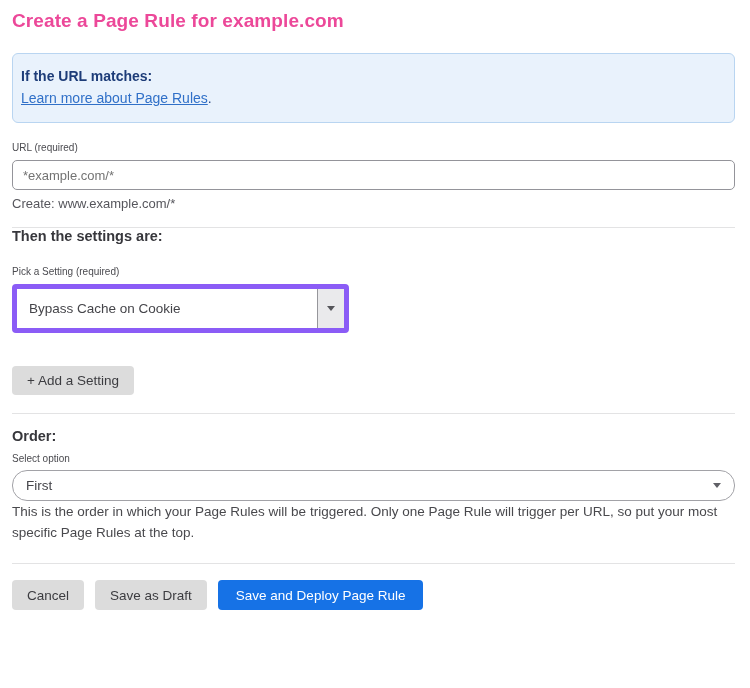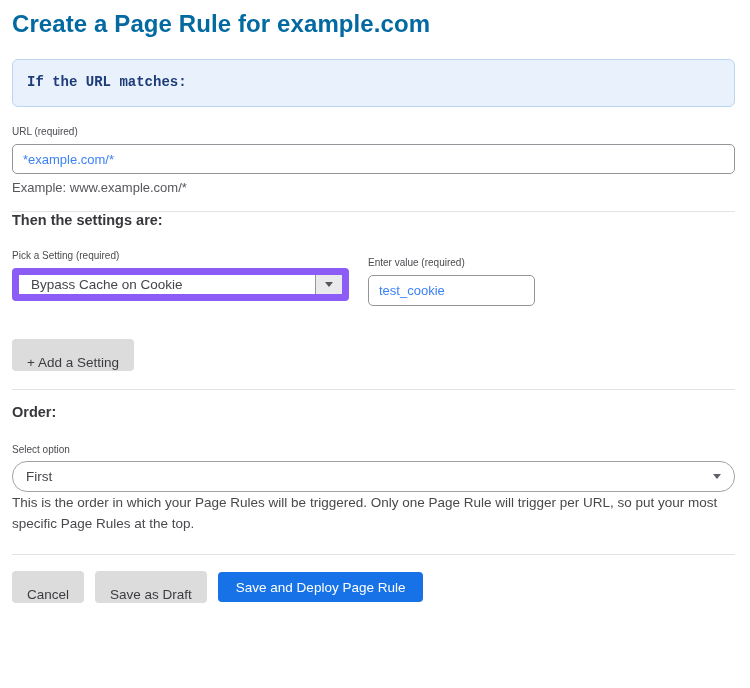--- a/index.html
+++ b/index.html
@@ -5,61 +5,61 @@
   * { box-sizing: border-box; margin: 0; padding: 0; }
   html, body { background: #ffffff; }
   body {
     width: 750px; height: 688px; overflow: hidden;
     font-family: "Liberation Sans", sans-serif;
     color: #37373c;
   }
   .page { padding: 10px 15px 0 12px; }
 
   .page-title {
-    font-size: 24px; font-weight: 700; color: #0369a1;
+    font-size: 19px; font-weight: 700; color: #ec4899;
     letter-spacing: 0.1px; margin-bottom: 21px;
   }
 
   .info-box {
     background: #e9f2fc;
     border: 1px solid #b9d5f1;
     border-radius: 6px;
-    padding: 11px 16px 13px 14px;
-    font-size: 14px; line-height: 22px; color: #2d4a85; font-family: Liberation Mono, monospace;
+    padding: 11px 16px 13px 8px;
+    font-size: 14px; line-height: 22px; color: #2d4a85;
   }
   .info-box .info-heading { font-weight: 700; color: #1d3c78; }
   .info-box a.learn-link { color: #3070c8; text-decoration: underline; cursor: pointer; }
   .info-box .link-suffix { color: #2d4a85; }
 
   .field-label {
     display: block; font-size: 10px; color: #4b4b50; margin-bottom: 7px;
   }
   .url-block { margin-top: 19px; }
   .text-input {
     display: block; width: 100%; height: 30px;
     border: 1px solid #94949a; border-radius: 5px;
-    padding: 0 10px; font-size: 13px; color: #3b82f6;
+    padding: 0 10px; font-size: 13px; color: #737373;
     font-family: "Liberation Sans", sans-serif;
     background: #fff; outline: none;
   }
   .hint { font-size: 13px; color: #56565c; margin-top: 6px; }
 
   .divider { border: none; border-top: 1px solid #e3e3e4; margin-top: 16px; }
 
   .section-heading {
     font-size: 14.5px; font-weight: 700; color: #37373c; 
   }
 
   .settings-row { display: flex; margin-top: 22px; }
   .setting-col { width: 337px; }
   .value-col { width: 167px; margin-left: 19px; margin-top: 7px; }
 
   .custom-select {
-    display: flex; align-items: stretch; height: 33px;
-    border: 7px solid #8b5cf6; border-radius: 4px;
+    display: flex; align-items: stretch; height: 49px;
+    border: 5px solid #8b5cf6; border-radius: 4px;
     background: #fff; overflow: hidden; cursor: pointer;
   }
   .custom-select .select-value {
     flex: 1; display: flex; align-items: center;
     padding: 0 12px; font-size: 13.5px; color: #45454a;
   }
   .custom-select .select-arrow-btn {
     width: 27px; background: #eaeaec; border-left: 1px solid #96969b;
     display: flex; align-items: center; justify-content: center;
   }
@@ -67,29 +67,29 @@
     width: 0; height: 0;
     border-left: 4px solid transparent; border-right: 4px solid transparent;
     border-top: 5px solid #55555a;
   }
 
   .value-input { height: 31px; }
 
   .btn {
     display: inline-block; border: none; border-radius: 4px;
     font-family: "Liberation Sans", sans-serif;
-    font-size: 13.5px; height: 30px; padding: 16px 15px;
+    font-size: 13.5px; height: 30px; padding: 5px 15px;
     cursor: pointer; white-space: nowrap;
   }
   .btn-grey { background: #dcdcdc; color: #3c3c40; }
   .btn-add { margin-top: 33px; height: 29px; }
   .btn-blue { color: #ffffff; padding: 0 18px; }
 
   .order-heading { margin-top: 14px; }
-  .order-label { margin-top: 24px; margin-bottom: 6px; }
+  .order-label { margin-top: 9px; margin-bottom: 6px; }
   .order-select {
     display: flex; align-items: center; justify-content: space-between;
     width: 100%; height: 31px;
     border: 1px solid #a2a2a7; border-radius: 15px;
     padding: 0 13px; font-size: 13.5px; color: #45454a;
     background: #fff; cursor: pointer;
   }
   .order-select .tri-down { border-top-color: #606066; }
   .order-hint {
     font-size: 13.5px; color: #49494d; line-height: 21px; 
@@ -100,45 +100,42 @@
 </style>
 </head>
 <body>
 
 <div class="page">
 
   <h1 class="page-title">Create a Page Rule for example.com</h1>
 
   <div class="info-box">
     <div class="info-heading">If the URL matches:</div>
+    <div><a class="learn-link">Learn more about Page Rules</a><span class="link-suffix">.</span></div>
   </div>
 
   <div class="url-block">
     <label class="field-label">URL (required)</label>
     <input class="text-input" type="text" value="*example.com/*" style="">
-    <div class="hint">Example: www.example.com/*</div>
+    <div class="hint">Create: www.example.com/*</div>
   </div>
 
   <hr class="divider">
 
   <h2 class="section-heading">Then the settings are:</h2>
 
   <div class="settings-row">
     <div class="setting-col">
       <label class="field-label">Pick a Setting (required)</label>
       <div class="custom-select">
         <span class="select-value">Bypass Cache on Cookie</span>
         <span class="select-arrow-btn">
           <span class="tri-down"></span>
         </span>
       </div>
-    </div>
-    <div class="value-col">
-      <label class="field-label">Enter value (required)</label>
-      <input class="text-input value-input" type="text" value="test_cookie" style="">
     </div>
   </div>
 
   <button class="btn btn-grey btn-add">+ Add a Setting</button>
 
   <hr class="divider" style="margin-top:18px;">
 
   <h2 class="section-heading order-heading">Order:</h2>
 
   <label class="field-label order-label">Select option</label>

